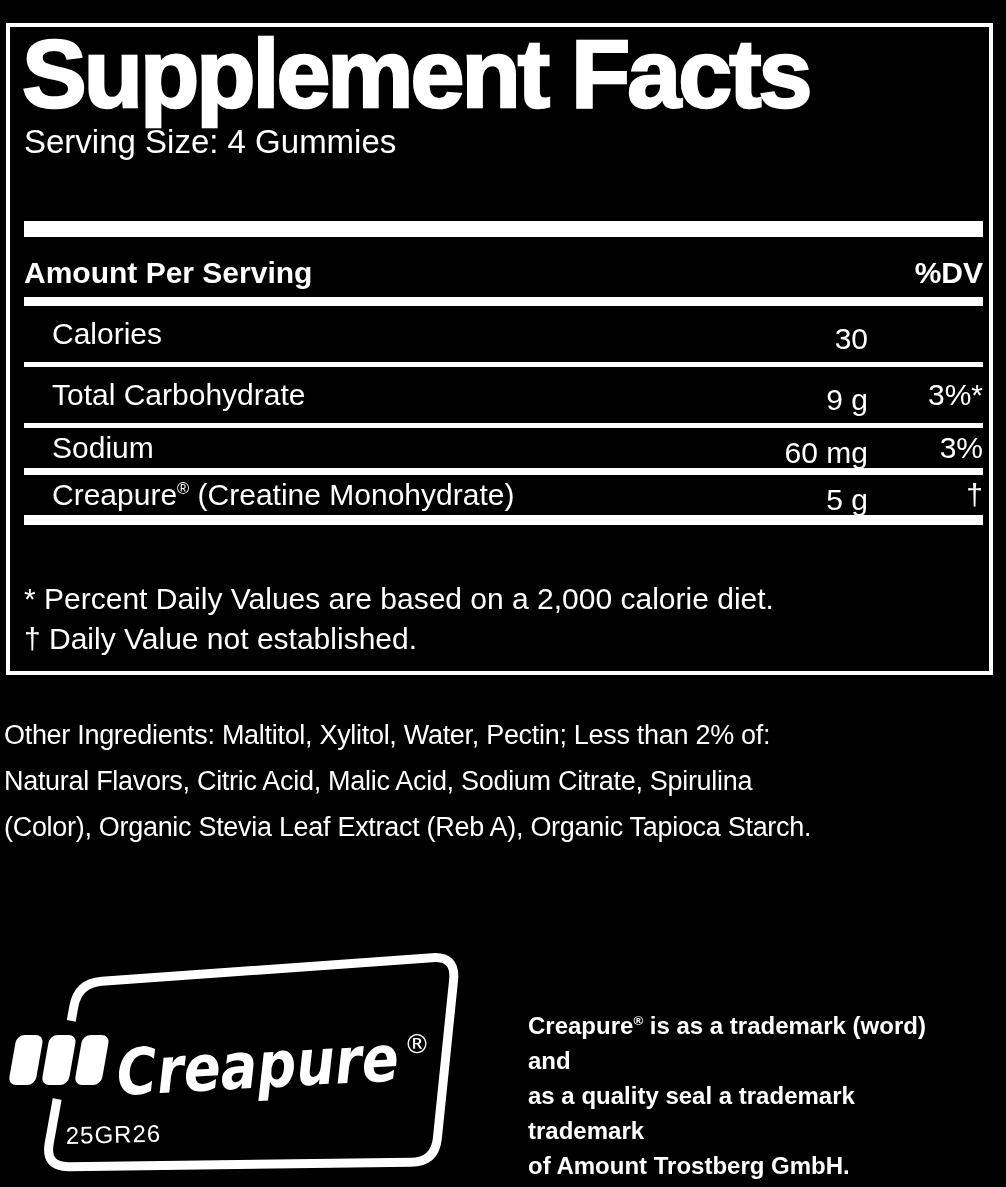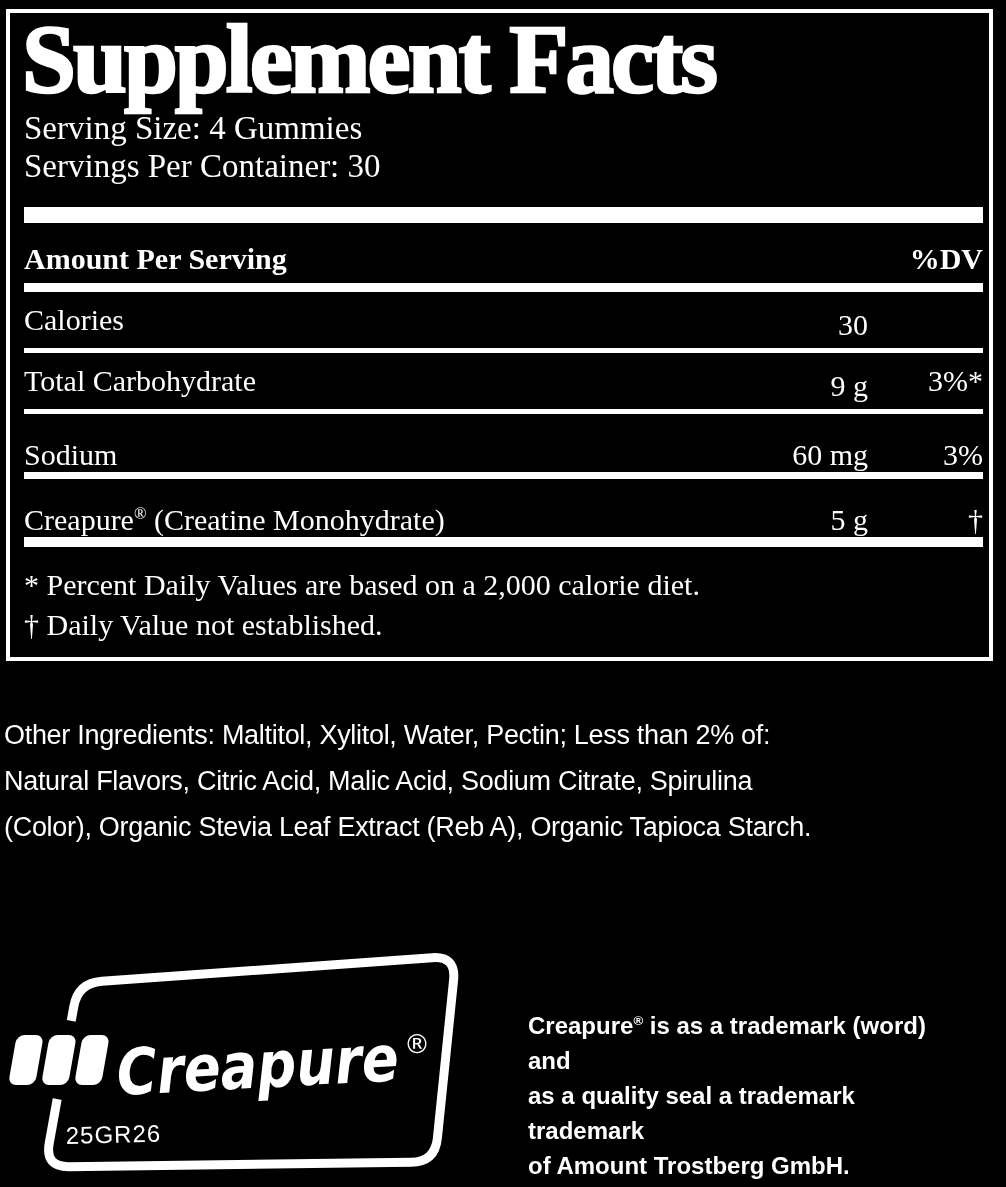--- a/index.html
+++ b/index.html
@@ -2,45 +2,45 @@
 <html><head>
 <meta charset="utf-8">
 <style>
   html,body{margin:0;padding:0;background:#000;}
   .canvas{
     position:relative;width:1006px;height:1187px;background:#000;color:#fff;
     font-family:"Liberation Sans",sans-serif;overflow:hidden;
   }
   
   .facts-box{
-    position:absolute;left:6px;top:9px;width:979px;height:644px;
-    border:4px solid #fff;box-sizing:content-box;font-family:Liberation Serif, serif;
+    position:absolute;left:6px;top:23px;width:979px;height:644px;
+    border:4px solid #fff;box-sizing:content-box;
   }
   .title{
     position:absolute;left:12px;top:-9px;
     font-size:97px;font-weight:bold;letter-spacing:-3px;line-height:1.15;
     -webkit-text-stroke:2.5px #fff;white-space:nowrap;
   }
   .serving-block{
     position:absolute;left:14px;top:96px;font-size:33px;line-height:38px;
   }
   .bar{position:absolute;left:14px;width:959px;background:#fff;}
   .bar-thick{top:194px;height:16px;}
   .hdr-row{
     position:absolute;left:14px;top:224px;width:959px;height:44px;
     display:flex;align-items:center;font-size:30px;font-weight:bold;gap:36px;
   }
   .hdr-row .nm{flex:1;}
   .bar-med-top{top:270px;height:9px;}
   .rows{position:absolute;left:14px;top:279px;width:959px;}
   .nutri-row{display:flex;align-items:center;font-size:30px;}
-  .nutri-row .nm{flex:1;}
+  .nutri-row .nm{flex:1;margin-left:28px;}
   .nutri-row .amt{width:150px;text-align:right;margin-top:9px;}
   .nutri-row .dv{width:115px;text-align:right;}
-  .r56{height:56px;} .r58{height:58px;align-items:flex-end;}
+  .r56{height:56px;} .r58{height:40px;}
   .hl5{height:5px;background:#fff;} .hl7{height:7px;background:#fff;}
   .hl10{height:10px;background:#fff;}
   sup{font-size:55%;vertical-align:super;line-height:0;}
   .footnotes{
     position:absolute;left:14px;top:552px;font-size:30px;line-height:40px;
   }
   
   .other-ingredients{
     position:absolute;left:4px;top:712px;width:960px;
     font-size:27px;line-height:46px;letter-spacing:-0.3px;
@@ -55,21 +55,20 @@
 <body>
 
 <div class="canvas">
 
   <div class="facts-box">
 
     <div class="title">Supplement Facts</div>
 
     <div class="serving-block">
       <div>Serving Size: 4 Gummies</div>
-      <div>Servings Per Container: 30</div>
     </div>
 
     <div class="bar bar-thick"></div>
 
     <div class="hdr-row">
       <span class="nm">Amount Per Serving</span>
       <span class="dv-h">%DV</span>
     </div>
 
     <div class="bar bar-med-top"></div>

